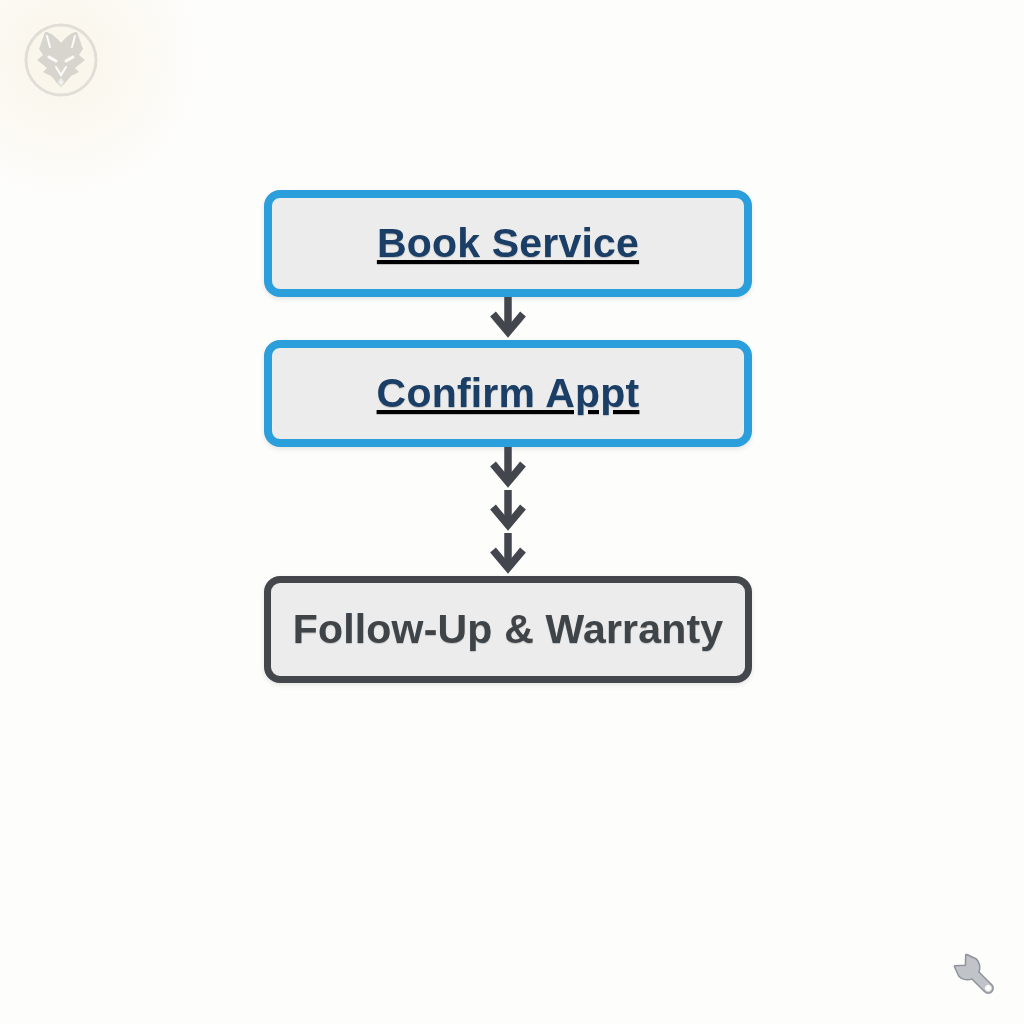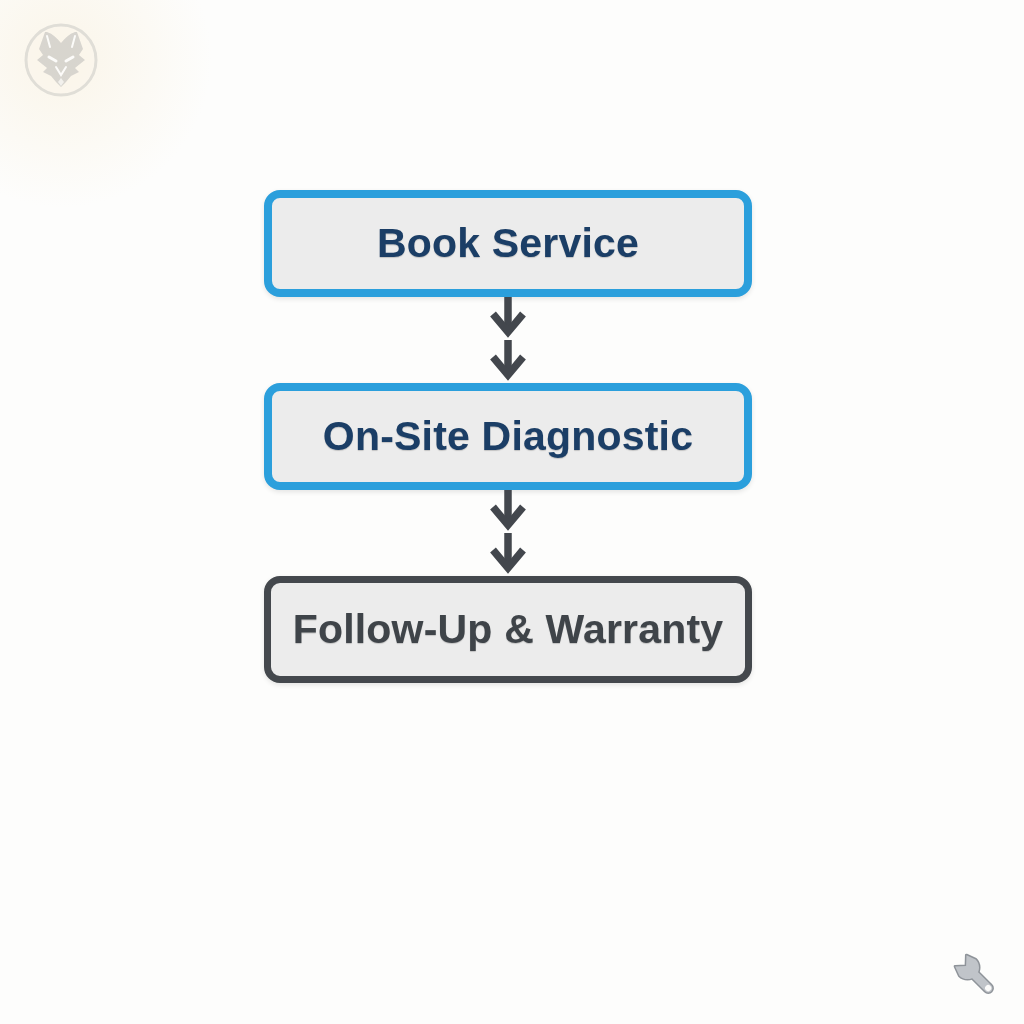--- a/index.html
+++ b/index.html
@@ -30,21 +30,21 @@
   .flow{
     position:absolute;left:264px;top:190px;width:488px;
     display:flex;flex-direction:column;align-items:center;
   }
   .step{
     width:488px;height:107px;border-radius:16px;
     background:var(--box-fill);
     display:flex;align-items:center;justify-content:center;
     box-shadow:0 2px 5px rgba(0,0,0,0.10);
   }
-  .step-blue{border:8px solid var(--accent-blue);}
+  .step-blue{border:8px solid var(--accent-blue);text-decoration:underline;}
   .step-dark{border:7px solid var(--dark);}
   .step-label{
     font-size:41px;font-weight:bold;letter-spacing:0.2px;
     text-shadow:0 1px 1px rgba(0,0,0,0.18);
     white-space:nowrap;
   }
   .step-blue .step-label{color:var(--text-blue);}
   .step-dark .step-label{color:var(--text-dark);}
   .arrow{
     width:46px;height:43px;flex:0 0 43px;
@@ -80,29 +80,29 @@
 
     <div class="step step-blue">
       <span class="step-label">Book Service</span>
     </div>
 
     <svg class="arrow" viewBox="0 0 46 43" aria-hidden="true">
       <line x1="23" y1="0" x2="23" y2="30"></line>
       <polyline points="8,17 23,35 38,17"></polyline>
     </svg>
 
+    <div class="step step-blue">
+      <span class="step-label">Confirm Appt</span>
+    </div>
 
     <svg class="arrow" viewBox="0 0 46 43" aria-hidden="true">
       <line x1="23" y1="0" x2="23" y2="30"></line>
       <polyline points="8,17 23,35 38,17"></polyline>
     </svg>
 
-    <div class="step step-blue">
-      <span class="step-label">On-Site Diagnostic</span>
-    </div>
 
     <svg class="arrow" viewBox="0 0 46 43" aria-hidden="true">
       <line x1="23" y1="0" x2="23" y2="30"></line>
       <polyline points="8,17 23,35 38,17"></polyline>
     </svg>
 
 
     <svg class="arrow" viewBox="0 0 46 43" aria-hidden="true">
       <line x1="23" y1="0" x2="23" y2="30"></line>
       <polyline points="8,17 23,35 38,17"></polyline>

